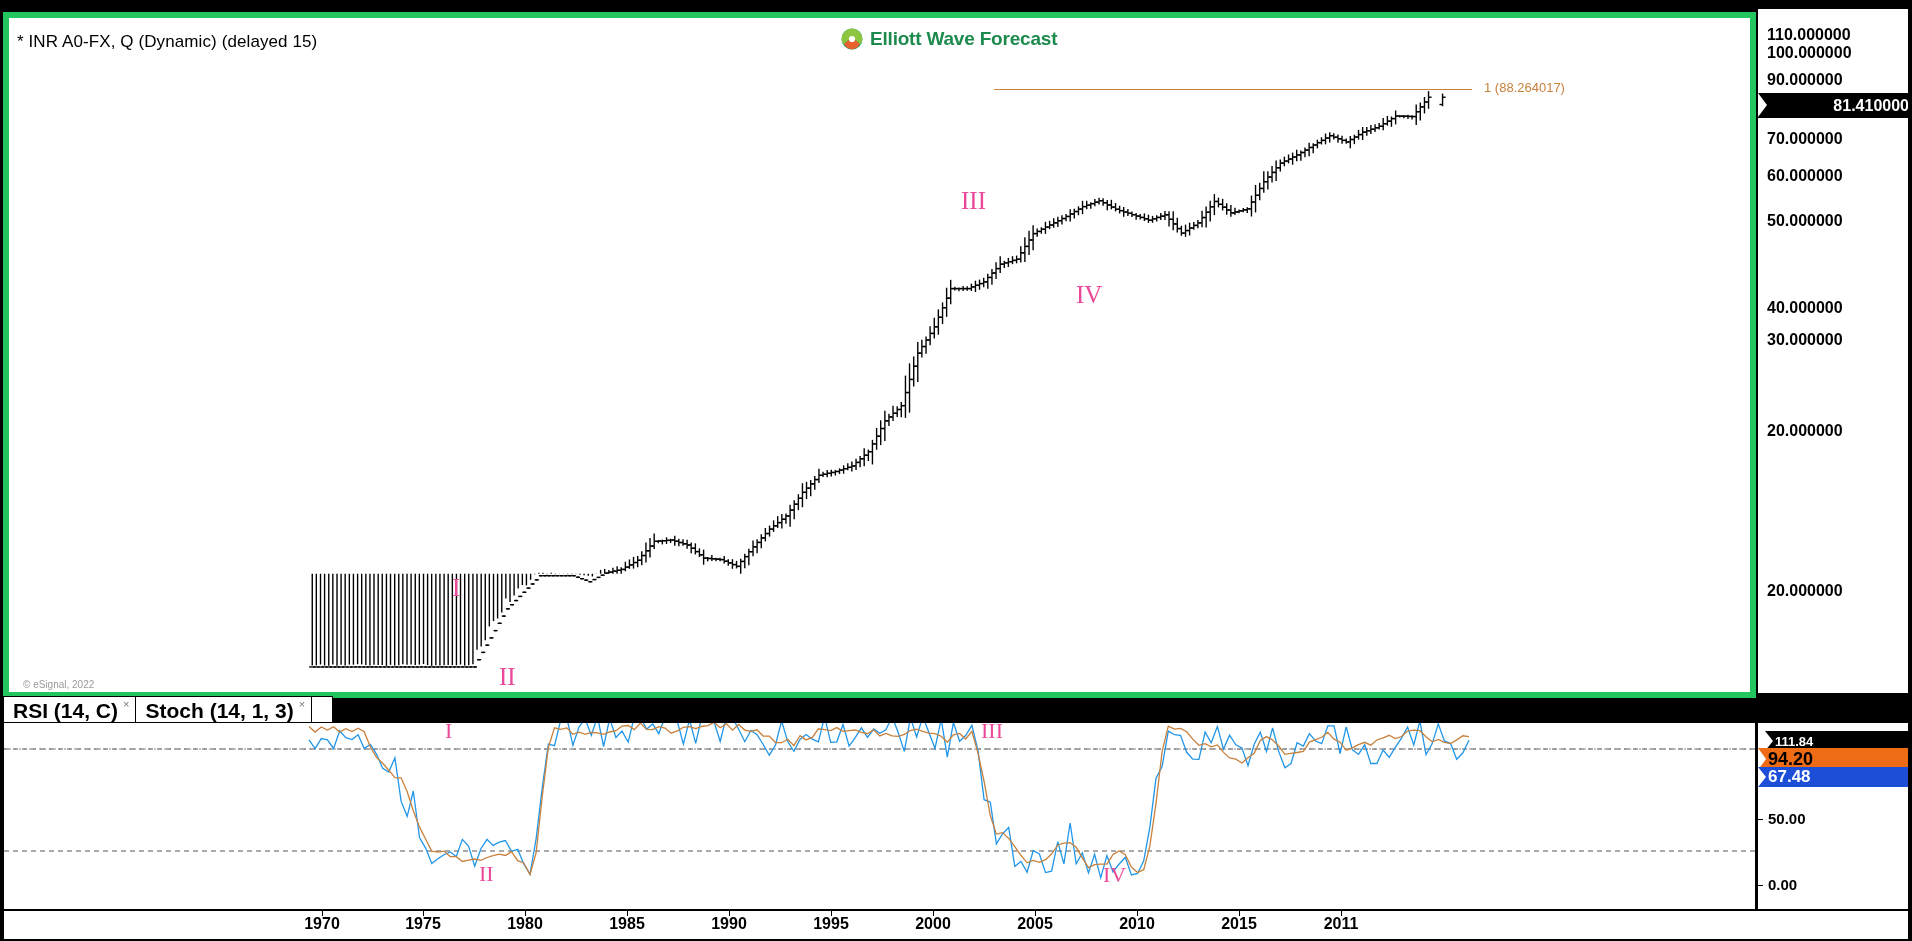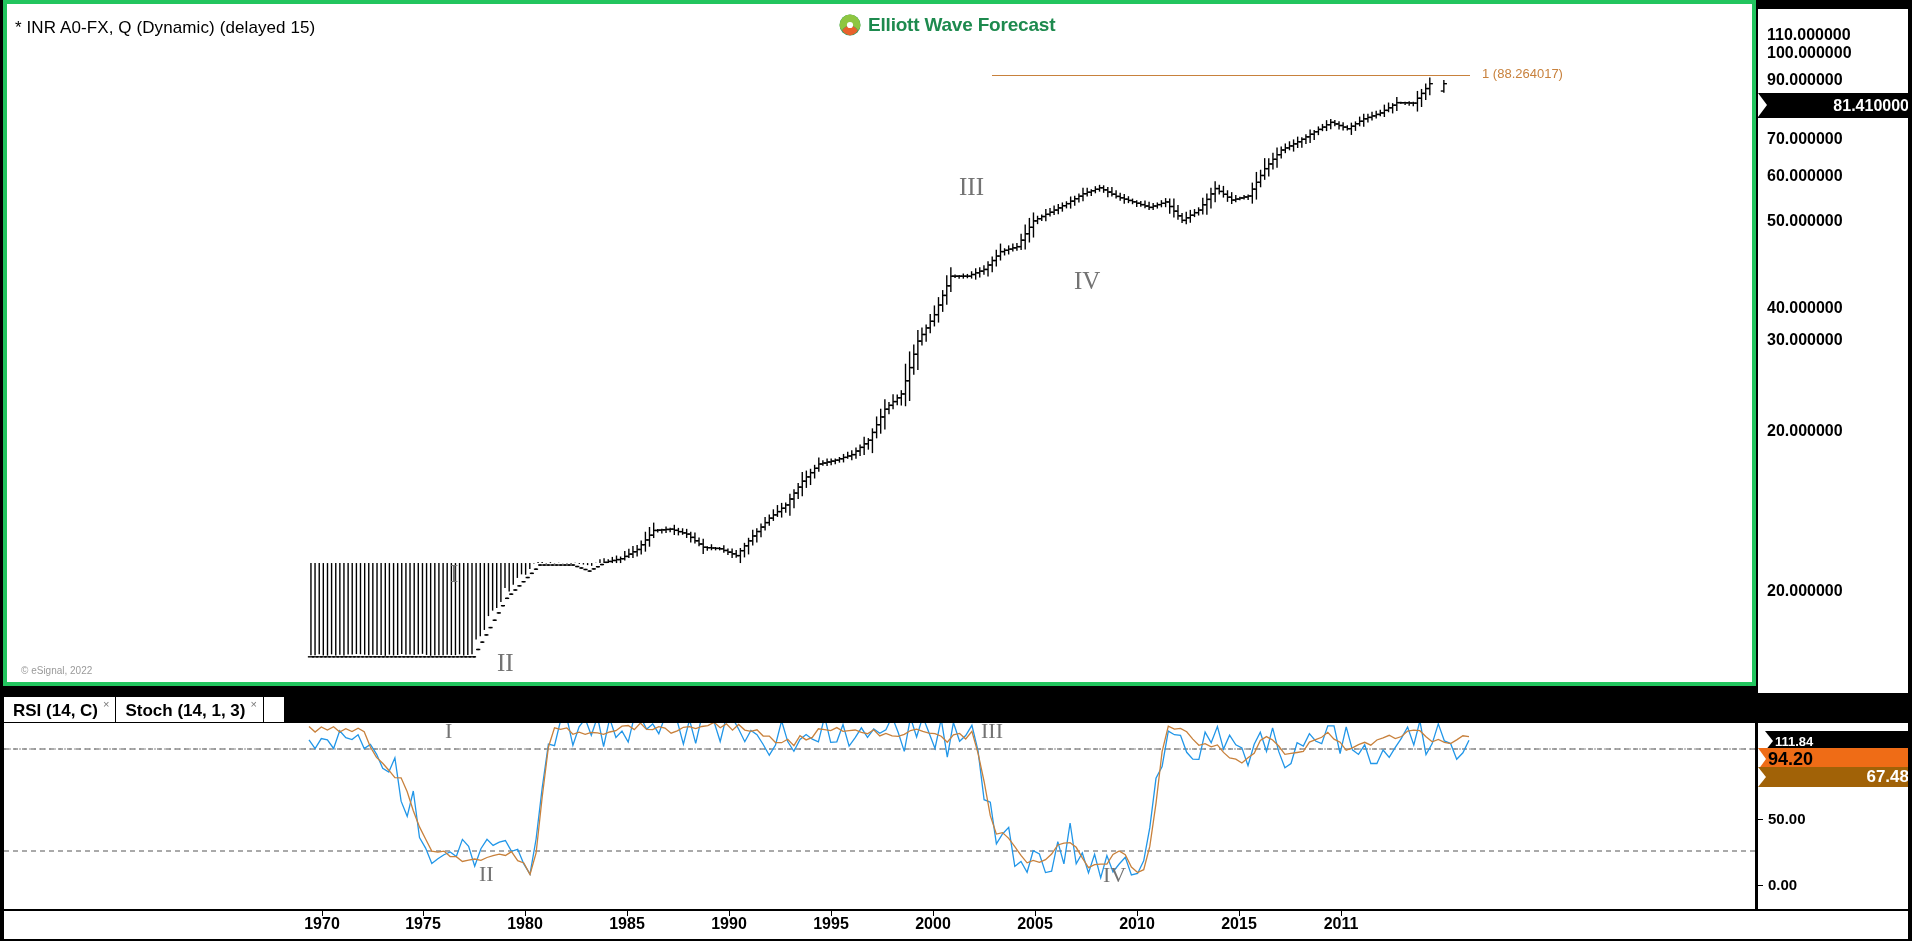--- a/index.html
+++ b/index.html
@@ -1,21 +1,21 @@
 <!DOCTYPE html>
 <html><head>
 <meta charset="utf-8">
 <style>
   html,body{margin:0;padding:0;background:#000;}
   body{width:1912px;height:941px;font-family:"Liberation Sans",sans-serif;overflow:hidden;}
 
   #app{position:relative;width:1912px;height:941px;background:#000;}
 
   
-  #price-pane{position:absolute;left:3px;top:0;width:1753px;height:686px;background:#fff;border:4px solid #22c55e;box-sizing:border-box;overflow:hidden;}
+  #price-pane{position:absolute;left:3px;top:12px;width:1753px;height:686px;background:#fff;border:6px solid #22c55e;box-sizing:border-box;overflow:hidden;}
   #price-plot{position:absolute;left:0;top:0;width:100%;height:100%;}
 
   #symbol-title{position:absolute;left:8px;top:14px;font-size:17px;color:#000;white-space:nowrap;letter-spacing:.1px;}
 
   #esignal-credit{position:absolute;left:14px;top:661px;font-size:10px;color:#9a9a9a;white-space:nowrap;}
 
   
   #logo{position:absolute;left:832px;top:10px;display:flex;align-items:center;gap:7px;}
   #logo-text{font-size:19px;font-weight:bold;color:#1d8a4e;white-space:nowrap;letter-spacing:-.2px;}
 
@@ -24,43 +24,43 @@
   .pa-tick{position:absolute;left:9px;font-size:16px;font-weight:bold;color:#000;white-space:nowrap;}
   #last-price{position:absolute;left:0;width:151px;height:25px;background:#000;display:flex;align-items:center;}
   #last-price .lp-text{color:#fff;font-size:16px;font-weight:bold;padding-left:9px;white-space:nowrap;}
   #last-price .lp-arrow{position:absolute;left:0;top:0;width:0;height:0;border-top:12.5px solid transparent;border-bottom:12.5px solid transparent;border-left:9px solid #fff;}
 
   
   #target-line{position:absolute;left:985px;top:71px;width:478px;height:0;border-top:1.6px solid #c8813c;}
   #target-label{position:absolute;left:1475px;top:62px;font-size:13px;color:#c8813c;white-space:nowrap;}
 
   
-  .wave{position:absolute;color:#737373;font-size:25px;font-weight:normal;font-family:"Liberation Serif",serif;white-space:nowrap;line-height:1;}
+  .wave{position:absolute;color:#ec4899;font-size:25px;font-weight:normal;font-family:"Liberation Serif",serif;white-space:nowrap;line-height:1;}
   .wave.small{font-size:22px;}
 
   
   #ind-tabs{position:absolute;left:3px;top:694px;height:30px;display:flex;align-items:flex-end;}
   .ind-tab{position:relative;height:28px;background:#fff;border:1px solid #000;border-bottom:none;box-sizing:border-box;display:flex;align-items:center;padding:0 6px 0 9px;margin-right:-1px;}
-  .ind-tab .tab-label{font-size:17px;font-weight:bold;color:#000;white-space:nowrap;}
+  .ind-tab .tab-label{font-size:21px;font-weight:bold;color:#000;white-space:nowrap;}
   .ind-tab .tab-close{font-size:11px;color:#777;margin-left:5px;align-self:flex-start;margin-top:1px;}
   .ind-tab.blank{width:22px;padding:0;}
 
   #ind-pane{position:absolute;left:3px;top:722px;width:1753px;height:188px;background:#fff;border:1px solid #000;box-sizing:border-box;overflow:hidden;}
   #ind-plot{position:absolute;left:0;top:0;width:100%;height:100%;}
 
   #ind-axis{position:absolute;left:1758px;top:722px;width:151px;height:188px;background:#fff;border:1px solid #000;border-left:none;box-sizing:border-box;overflow:hidden;}
   .ia-tick{position:absolute;left:10px;font-size:15px;font-weight:bold;color:#000;white-space:nowrap;}
   .ia-tickmark{position:absolute;left:0;width:5px;height:1px;background:#000;}
   .badge{position:absolute;left:0;width:151px;height:20px;display:flex;align-items:center;}
   .badge .b-text{font-size:15px;font-weight:bold;padding-left:10px;white-space:nowrap;}
   .badge .b-arrow{position:absolute;left:0;top:0;width:0;height:0;border-top:10px solid transparent;border-bottom:10px solid transparent;border-left:8px solid #fff;}
   #badge-rsi{background:#000;}      #badge-rsi .b-text{color:#fff;font-size:13px;}
   #badge-k{background:#ef6c16;height:23px;}  #badge-k .b-text{color:#000;font-size:18px;}
   #badge-k .b-arrow{border-top-width:11.5px;border-bottom-width:11.5px;}
-  #badge-d{background:#a16207;justify-content:flex-end;}     #badge-d .b-text{color:#fff;font-size:17px;}
+  #badge-d{background:#1d4ed8;}     #badge-d .b-text{color:#fff;font-size:17px;}
 
   
   #time-axis{position:absolute;left:3px;top:910px;width:1906px;height:30px;background:#fff;border:1px solid #000;box-sizing:border-box;}
   .ta-tick{position:absolute;top:4px;font-size:16px;font-weight:bold;color:#000;transform:translateX(-50%);white-space:nowrap;}
   .ta-mark{position:absolute;top:0;width:1px;height:5px;background:#000;}
 </style>
 </head>
 <body>
 
 <div id="app">

